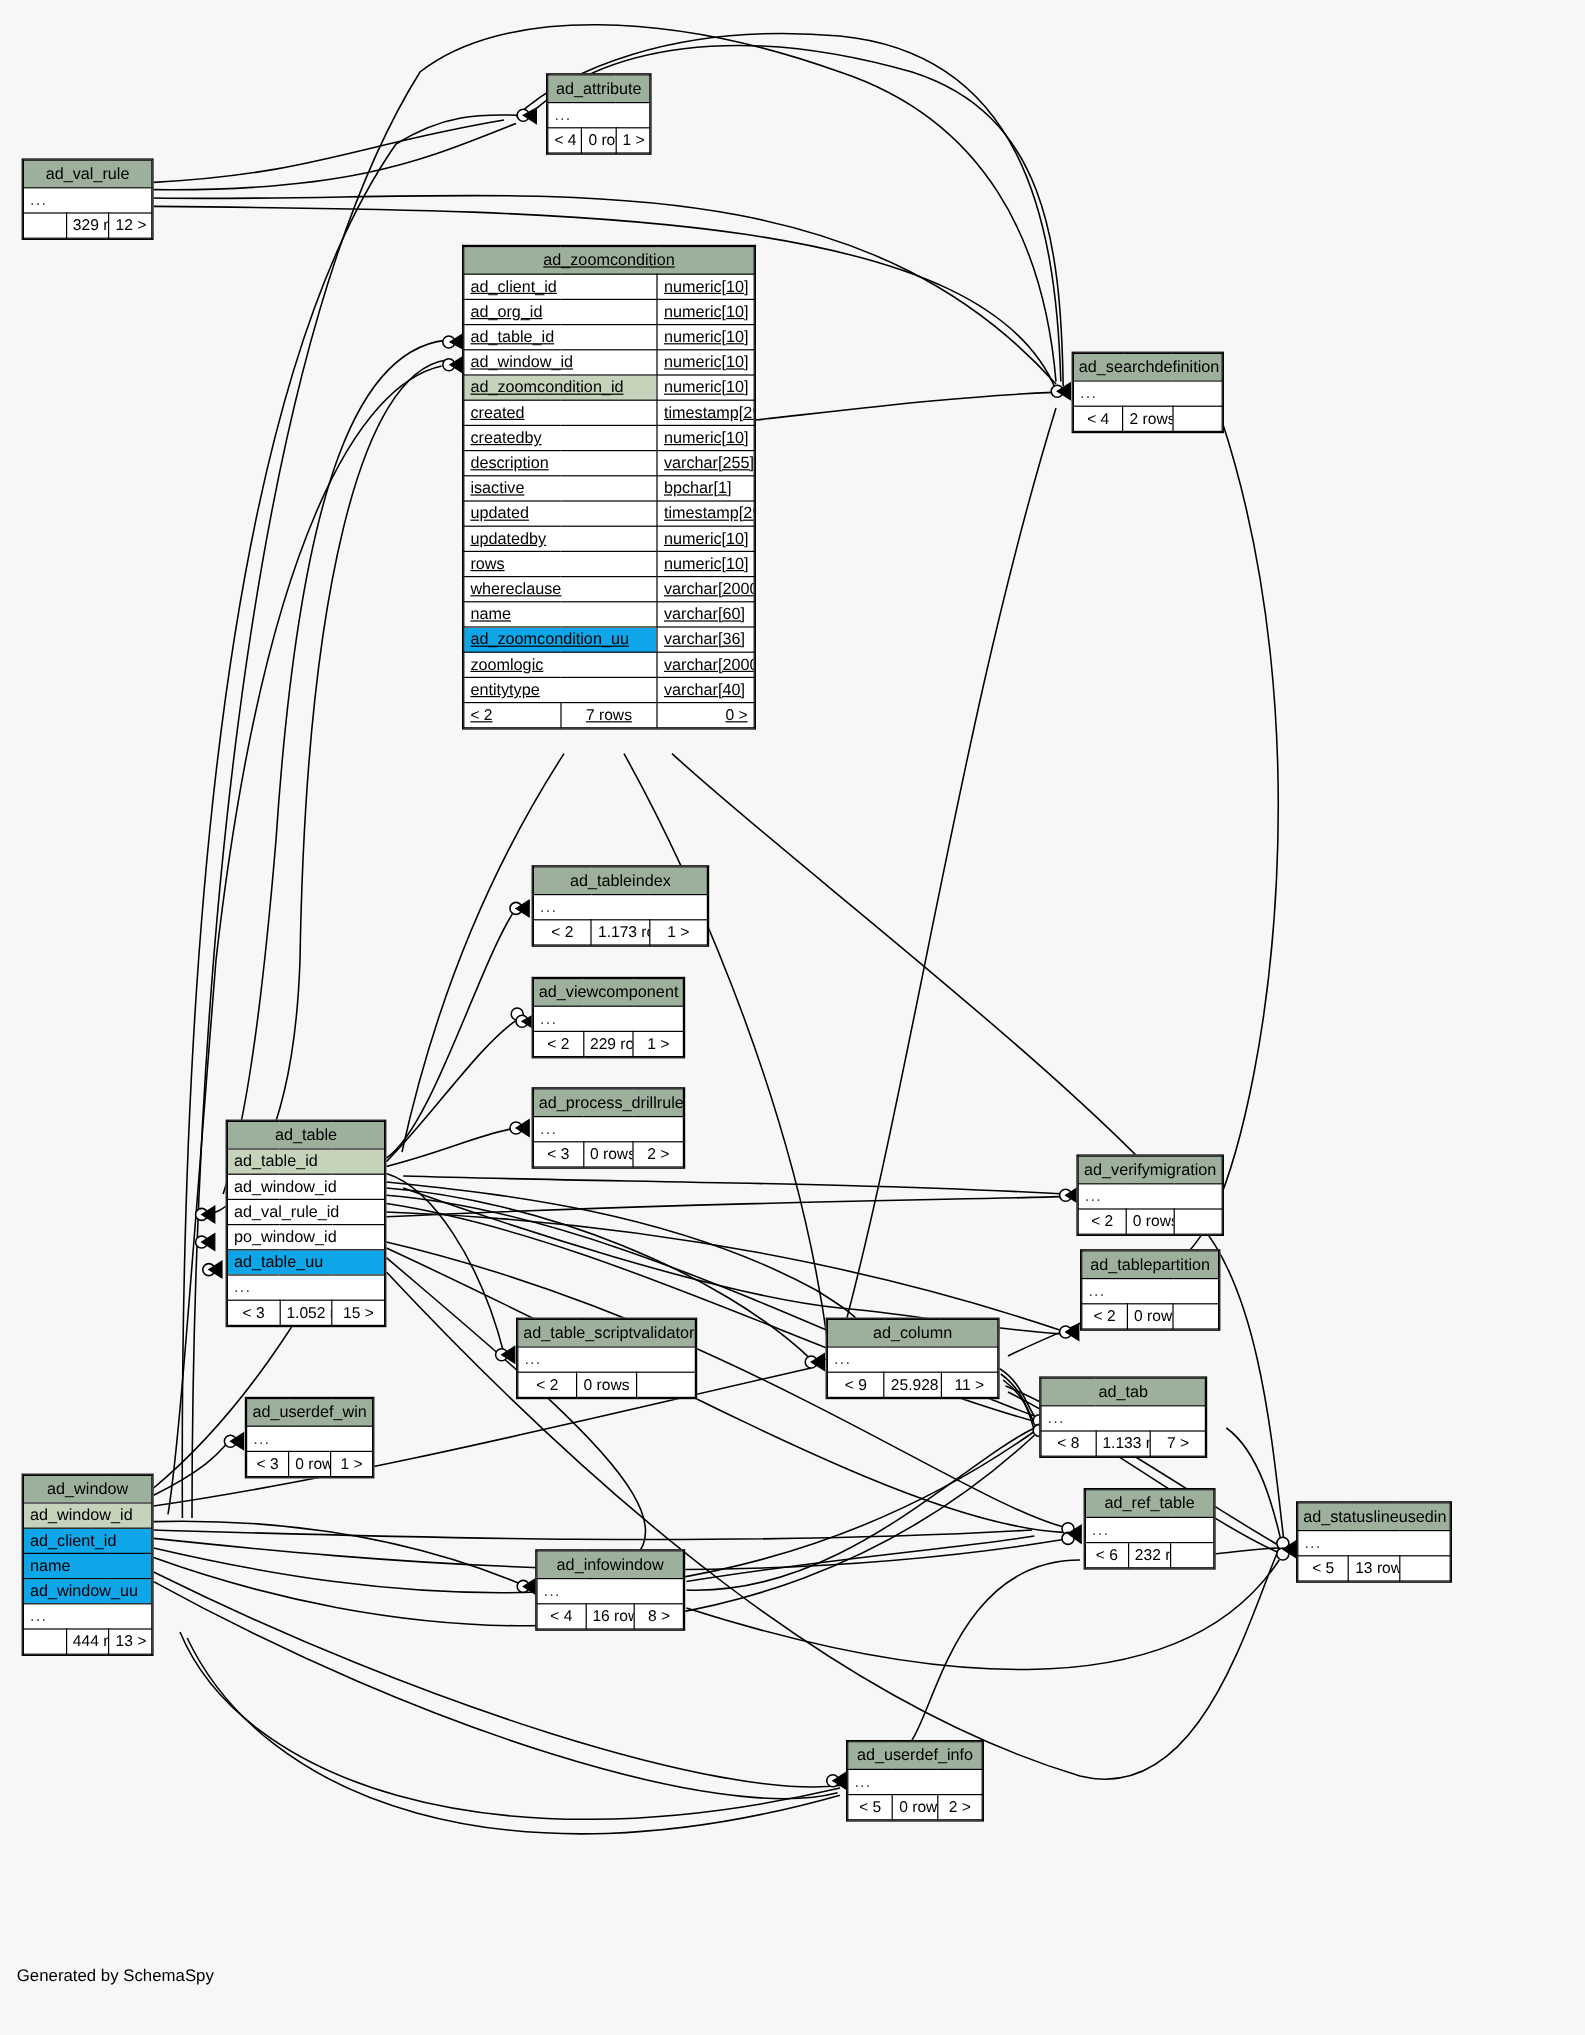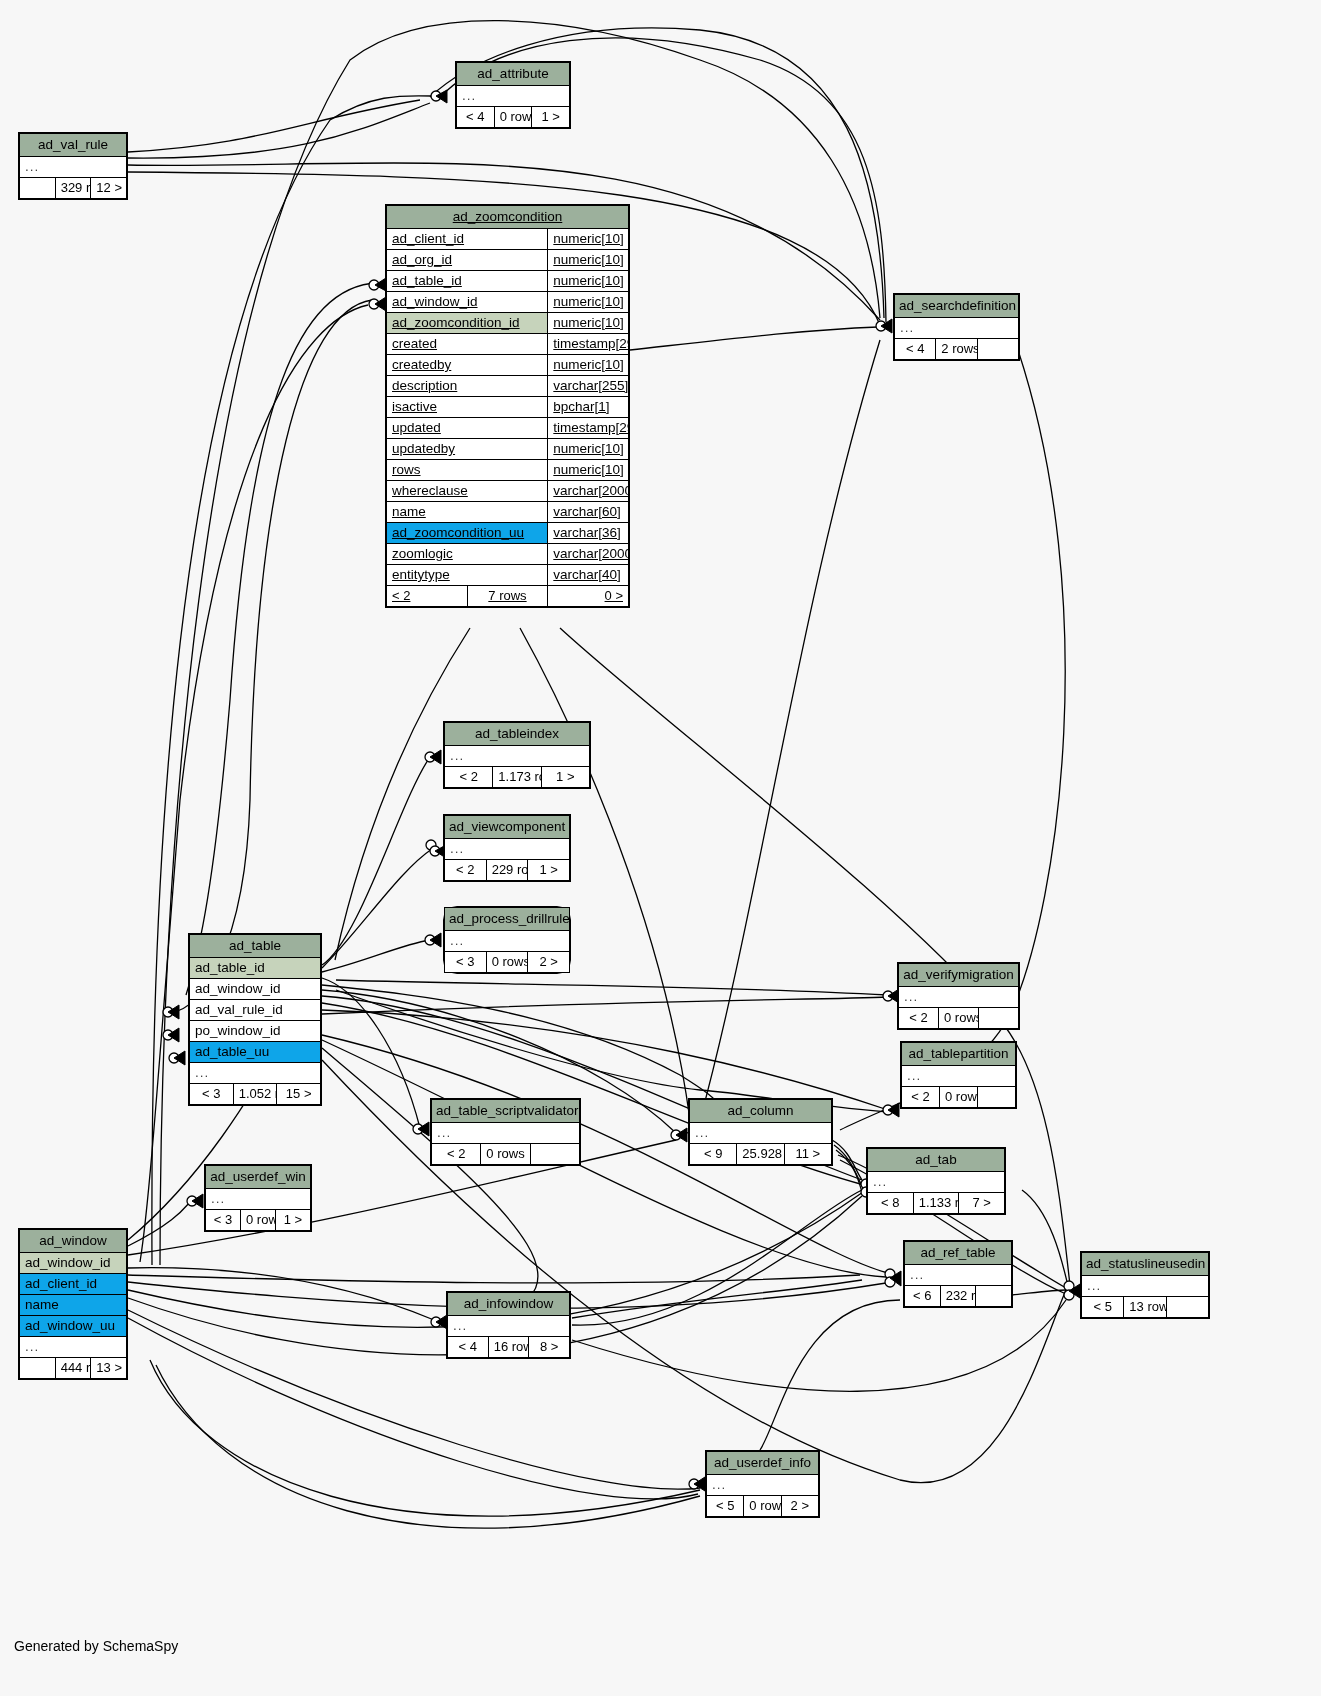--- a/index.html
+++ b/index.html
@@ -192,21 +192,21 @@
       <path d="M1080 1284 L1080 1298 L1069 1291 Z"></path>
       <path d="M447 1315 L447 1329 L436 1322 Z"></path>
       <path d="M705 1477 L705 1491 L694 1484 Z"></path>
       <path d="M203 1194 L203 1208 L192 1201 Z"></path>
       <path d="M179 1005 L179 1019 L168 1012 Z"></path>
       <path d="M179 1028 L179 1042 L168 1035 Z"></path>
       <path d="M185 1051 L185 1065 L174 1058 Z"></path>
     </g>
   </svg>
 
-  <div class="tbl" style="left:455px; top:61px; width:116px;">
+  <div class="tbl" style="left:455px; top:61px; width:88px;">
     <table>
       <tbody>
           <tr>
             <td class="hdr" colspan="3">ad_attribute</td>
           </tr>
       <tr>
             <td class="dots" colspan="3">...</td>
           </tr>
       <tr>
         <td class="foot" style="width:30px">&lt; 4</td>
@@ -367,21 +367,21 @@
           </tr>
       <tr>
         <td class="foot" style="width:30px">&lt; 2</td>
         <td class="foot">229 rows</td>
         <td class="foot" style="width:26px">1 &gt;</td>
       </tr>
     </tbody>
       </table>
   </div>
 
-  <div class="tbl" style="left:443px; top:906px; width:128px;border-radius:14px;">
+  <div class="tbl" style="left:443px; top:906px; width:128px;">
     <table>
       <tbody>
           <tr>
             <td class="hdr" colspan="3">ad_process_drillrule</td>
           </tr>
       <tr>
             <td class="dots" colspan="3">...</td>
           </tr>
       <tr>
         <td class="foot" style="width:30px">&lt; 3</td>

